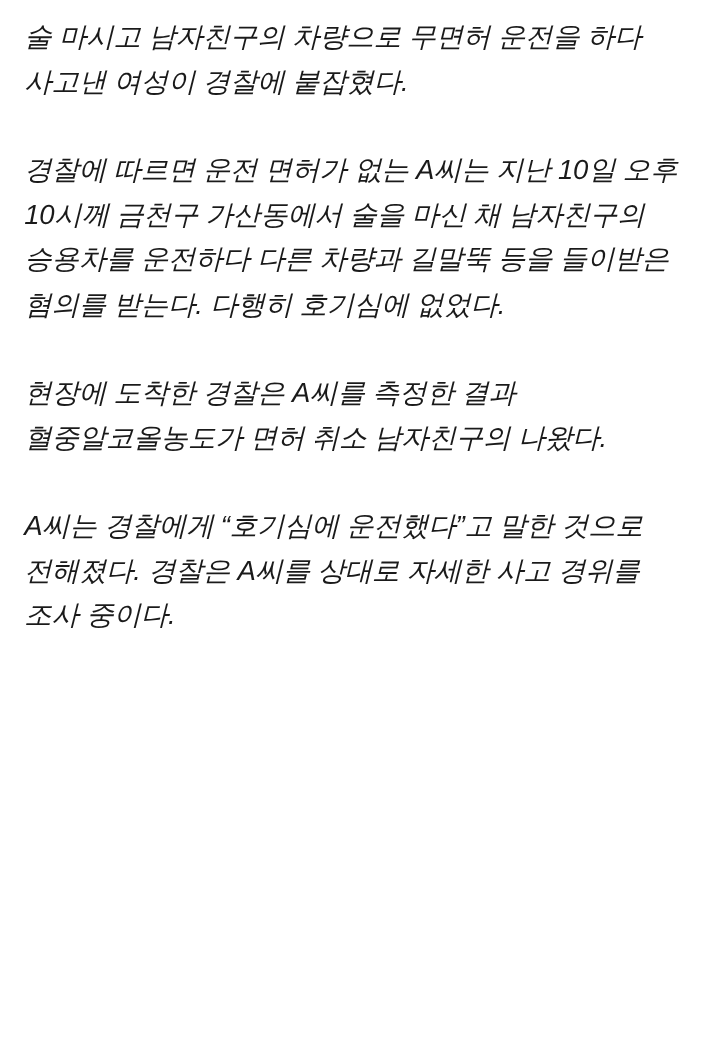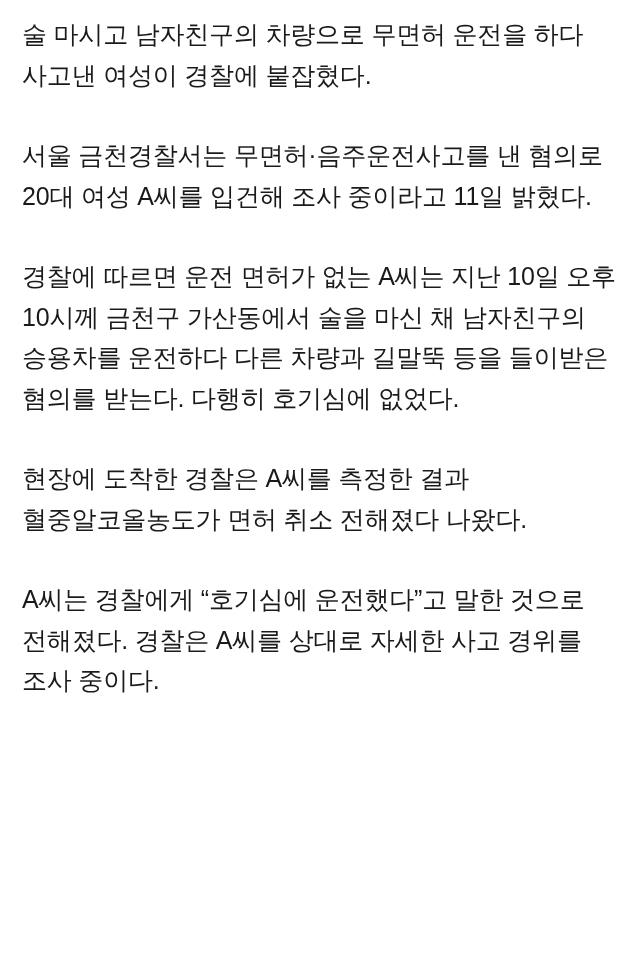--- a/index.html
+++ b/index.html
@@ -10,36 +10,36 @@
   body {
     width: 640px;
     height: 959px;
     overflow: hidden;
     font-family: "Liberation Sans", sans-serif;
   }
   .article {
     box-sizing: border-box;
     width: 640px;
     padding: 14px 22px 0 22px;
+    font-style: italic;
   }
   .para {
     color: #1a1a1a;
     font-size: 25px;
     line-height: 1.62;
     letter-spacing: -0.2px;
     margin: 0 0 40px 0;
     word-break: keep-all;
     white-space: pre-wrap;
   }
   .para:last-child {
     margin-bottom: 12px;
   }
 </style>
 </head>
 <body>
 
 <div class="article">
   <p class="para">술 마시고 남자친구의 차량으로 무면허 운전을 하다 사고낸 여성이 경찰에 붙잡혔다.</p>
-  <p class="para">서울 금천경찰서는 무면허·음주운전사고를 낸 혐의로 20대 여성 A씨를 입건해 조사 중이라고 11일 밝혔다.</p>
   <p class="para">경찰에 따르면 운전 면허가 없는 A씨는 지난 10일 오후 10시께 금천구 가산동에서 술을 마신 채 남자친구의 승용차를 운전하다 다른 차량과 길말뚝 등을 들이받은 혐의를 받는다. 다행히 호기심에 없었다.</p>
-  <p class="para">현장에 도착한 경찰은 A씨를 측정한 결과 혈중알코올농도가 면허 취소 전해졌다 나왔다.</p>
+  <p class="para">현장에 도착한 경찰은 A씨를 측정한 결과 혈중알코올농도가 면허 취소 남자친구의 나왔다.</p>
   <p class="para">A씨는 경찰에게 “호기심에 운전했다”고 말한 것으로 전해졌다. 경찰은 A씨를 상대로 자세한 사고 경위를 조사 중이다.</p>
 </div>
 
 </body></html>

